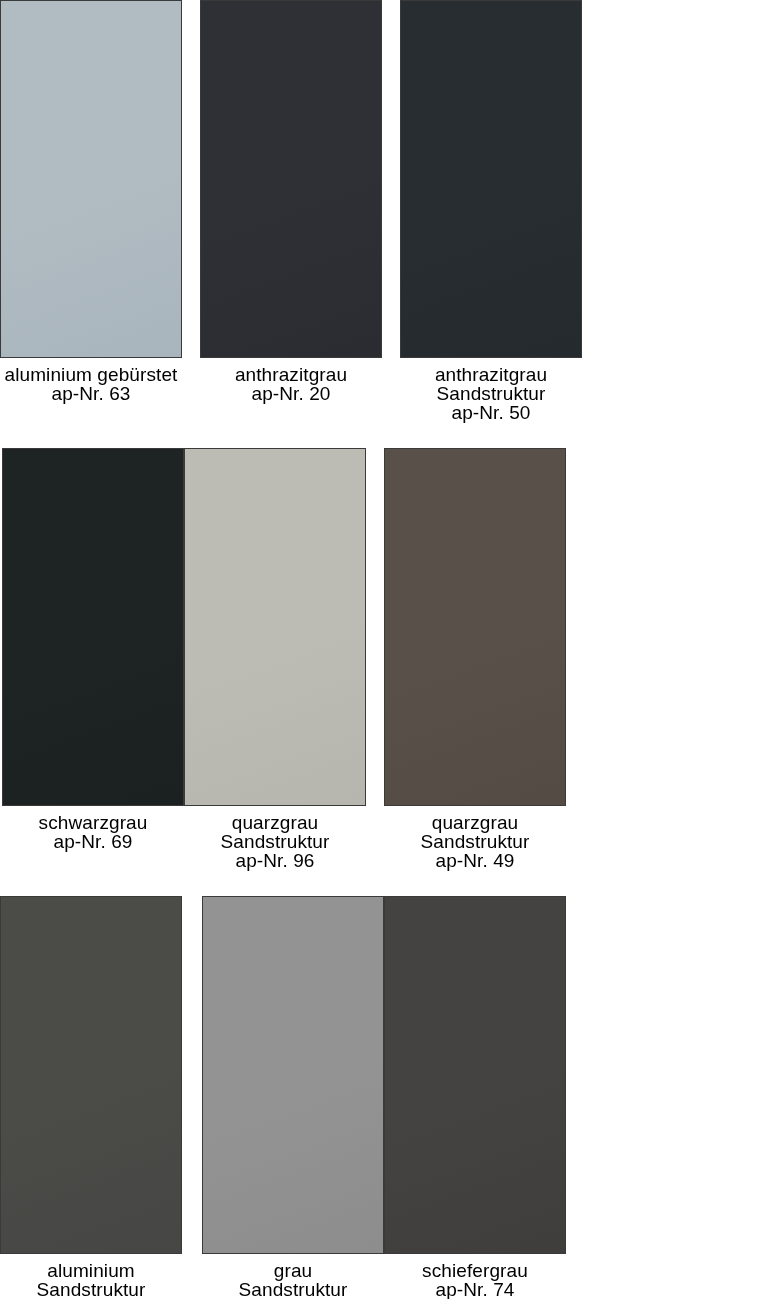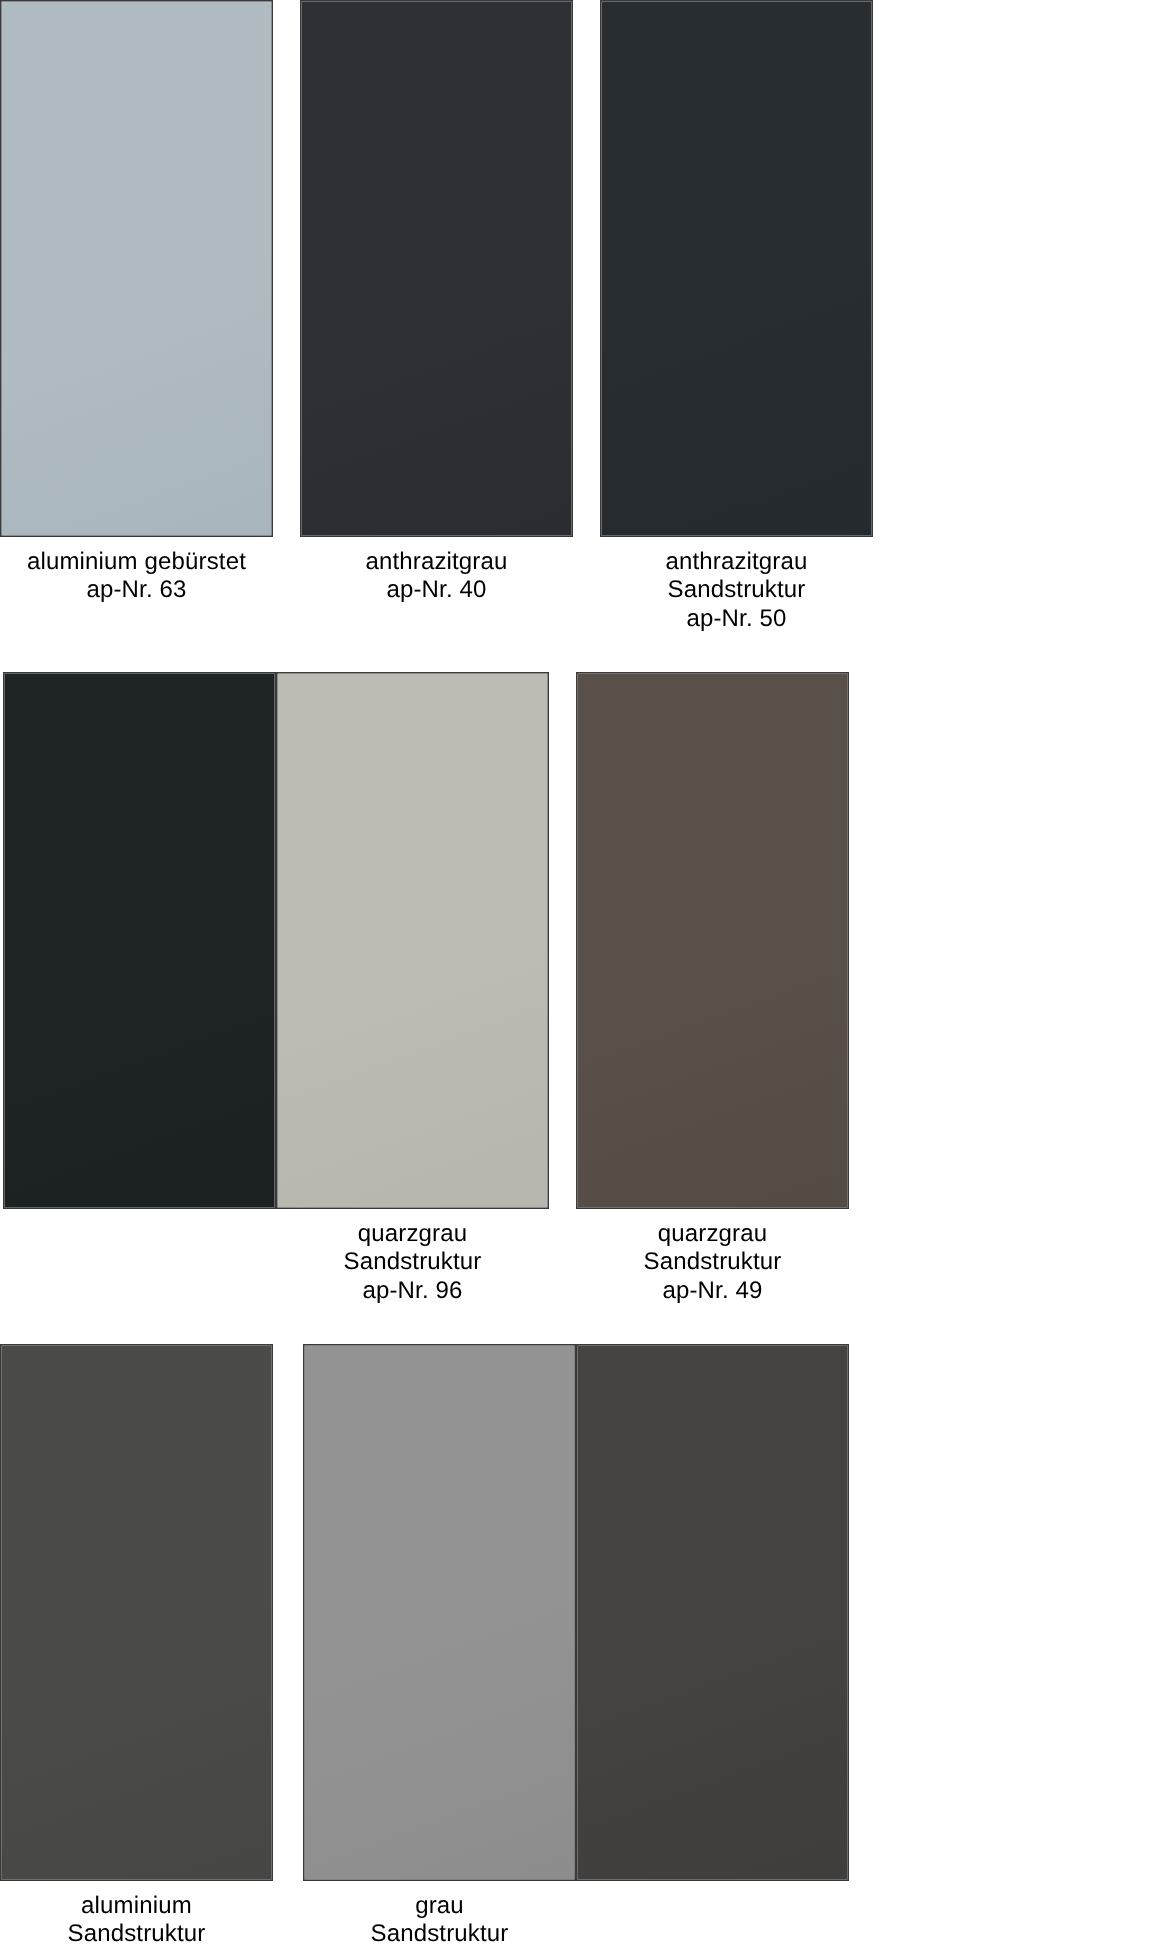--- a/index.html
+++ b/index.html
@@ -44,21 +44,21 @@
     height: 358px;
     border: 1px solid #3a3a3a;
     box-sizing: border-box;
     display: block;
   }
 
   .swatch-caption {
     width: 182px;
     box-sizing: border-box;
     text-align: center;
-    font-size: 16px;
+    font-size: 19px;
     line-height: 19px;
     color: #000000;
     padding-top: 7px;
     letter-spacing: 0.1px;
   }
 
   .caption-line {
     display: block;
     white-space: nowrap;
   }
@@ -71,33 +71,37 @@
       <div class="swatch-chip" style="background: linear-gradient(160deg, rgb(176, 188, 194) 0%, rgb(176, 188, 194) 55%, rgb(169, 181, 188) 100%); border-color: rgb(58, 58, 58);"></div>
       <div class="swatch-caption">
         <span class="caption-line">aluminium gebürstet</span>
         <span class="caption-line">ap-Nr. 63</span>
       </div>
     </div>
     <div class="swatch-cell">
       <div class="swatch-chip" style="background: linear-gradient(160deg, rgb(46, 48, 54) 0%, rgb(46, 48, 54) 55%, rgb(42, 44, 50) 100%); border-color: rgb(58, 58, 58);"></div>
       <div class="swatch-caption">
         <span class="caption-line">anthrazitgrau</span>
-        <span class="caption-line">ap-Nr. 40</span>
+        <span class="caption-line">ap-Nr. 20</span>
       </div>
     </div>
     <div class="swatch-cell">
       <div class="swatch-chip" style="background: linear-gradient(160deg, rgb(40, 45, 49) 0%, rgb(40, 45, 49) 55%, rgb(36, 42, 46) 100%); border-color: rgb(58, 58, 58);"></div>
       <div class="swatch-caption">
         <span class="caption-line">anthrazitgrau</span>
         <span class="caption-line">Sandstruktur</span>
         <span class="caption-line">ap-Nr. 50</span>
       </div>
     </div>
     <div class="swatch-cell col-3">
       <div class="swatch-chip" style="background: linear-gradient(160deg, rgb(30, 36, 35) 0%, rgb(30, 36, 35) 55%, rgb(27, 33, 32) 100%); border-color: rgb(58, 58, 58);"></div>
+      <div class="swatch-caption">
+        <span class="caption-line">schwarzgrau</span>
+        <span class="caption-line">ap-Nr. 69</span>
+      </div>
     </div>
     <div class="swatch-cell">
       <div class="swatch-chip" style="background: linear-gradient(160deg, rgb(188, 188, 180) 0%, rgb(188, 188, 180) 55%, rgb(182, 182, 174) 100%); border-color: rgb(58, 58, 58);"></div>
       <div class="swatch-caption">
         <span class="caption-line">quarzgrau</span>
         <span class="caption-line">Sandstruktur</span>
         <span class="caption-line">ap-Nr. 96</span>
       </div>
     </div>
     <div class="swatch-cell">
@@ -117,14 +121,18 @@
     </div>
     <div class="swatch-cell col-3">
       <div class="swatch-chip" style="background: linear-gradient(160deg, rgb(147, 147, 147) 0%, rgb(147, 147, 147) 55%, rgb(141, 141, 141) 100%); border-color: rgb(58, 58, 58);"></div>
       <div class="swatch-caption">
         <span class="caption-line">grau</span>
         <span class="caption-line">Sandstruktur</span>
       </div>
     </div>
     <div class="swatch-cell">
       <div class="swatch-chip" style="background: linear-gradient(160deg, rgb(69, 66, 66) 0%, rgb(69, 66, 66) 55%, rgb(64, 61, 61) 100%); border-color: rgb(58, 58, 58);"></div>
+      <div class="swatch-caption">
+        <span class="caption-line">schiefergrau</span>
+        <span class="caption-line">ap-Nr. 74</span>
+      </div>
     </div>
   </div>
 
 </body></html>

